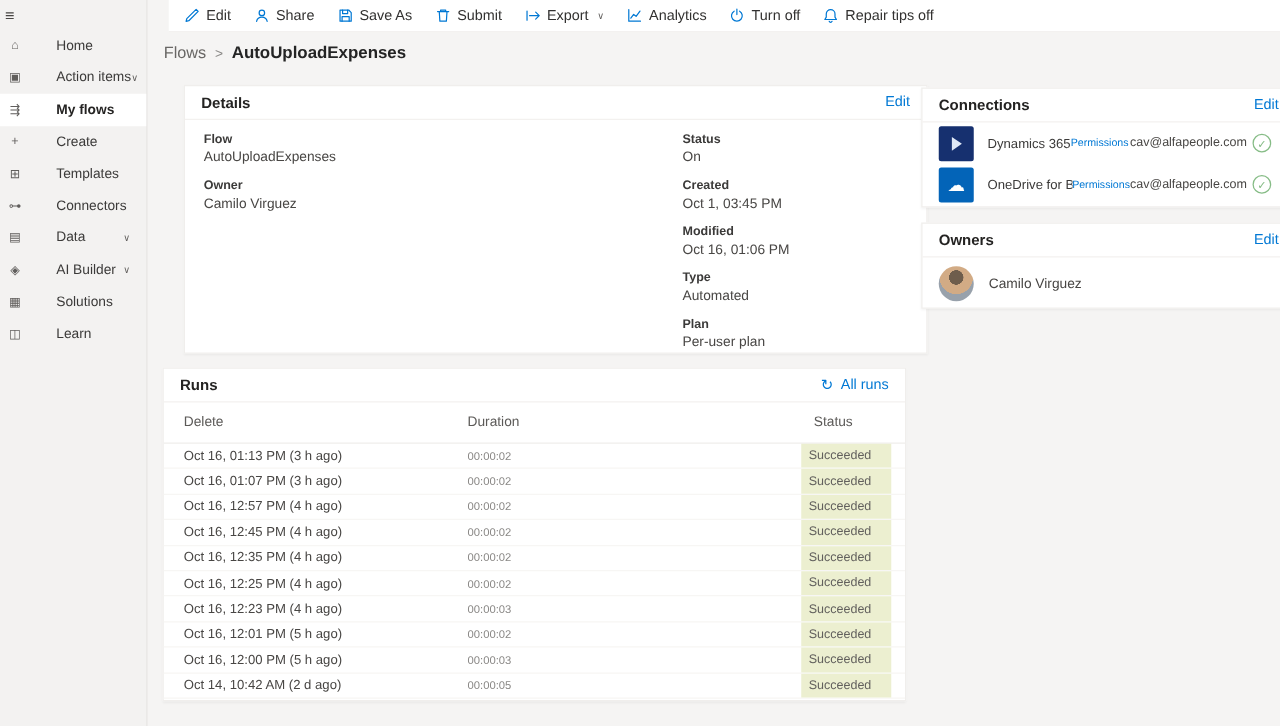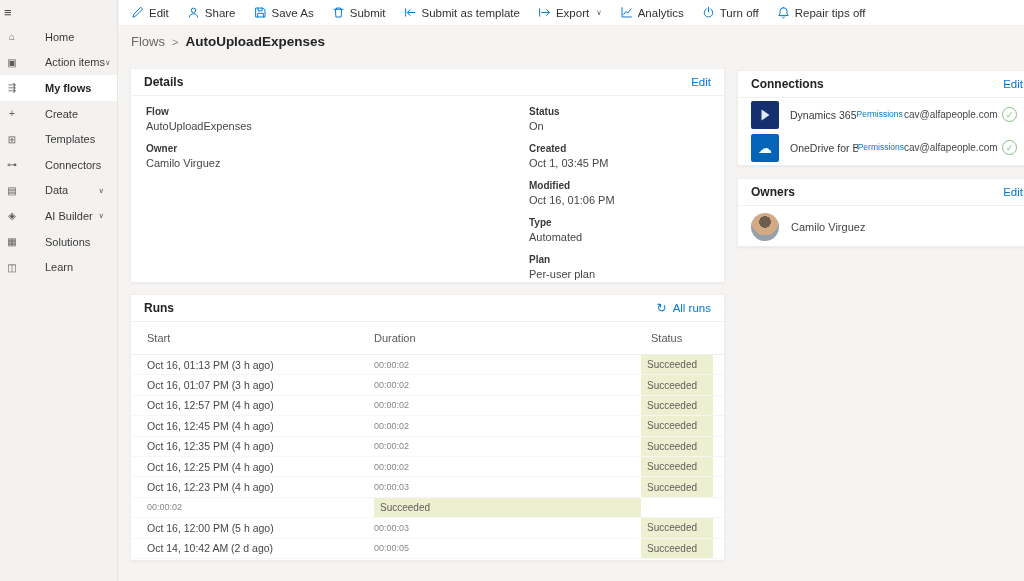--- a/index.html
+++ b/index.html
@@ -15,21 +15,21 @@
   .hamburger .glyph { font-size:13px; color:#484644; }
   .nav-item { display:flex; align-items:center; height:25.6px; padding-left:5px; cursor:pointer; }
   .nav-item.selected { background:#fff; }
   .nav-item.selected .nav-label { font-weight:bold; color:#252423; }
   .nav-icon { width:14px; text-align:center; font-size:10px; color:#605e5c; flex:0 0 14px; }
   .nav-label { margin-left:26px; font-size:11px; color:#3b3a39; white-space:nowrap; }
   .nav-chevron { margin-left:auto; padding-right:13px; font-size:7.5px; color:#605e5c; }
 
   
   .main { position:absolute; left:119px; top:0; right:0; height:576px;
-    background:#f5f4f3; overflow:hidden; }
+    background:#f5f4f3; overflow:hidden;padding-left:16px; }
 
   .toolbar { height:26px; background:#fff; border-bottom:1px solid #efedeb;
     display:flex; align-items:center; padding-left:3px; }
   .tb-btn { display:flex; align-items:center; gap:5px; padding:0 9px; height:100%;
     font-size:11.5px; color:#323130; background:none; border:none; cursor:pointer;
     font-family:inherit; white-space:nowrap; }
   .tb-icon { width:13px; height:13px; stroke:var(--accent,#0078d4); fill:none;
     stroke-width:1.2; stroke-linecap:round; stroke-linejoin:round; flex:0 0 13px; }
   .tb-chevron { font-size:7.5px; color:#605e5c; margin-left:2px; }
 
@@ -40,21 +40,21 @@
   .breadcrumb .current { font-weight:bold; color:#242424; font-size:13.5px; }
 
   
   .card { position:absolute; background:#fff; border:1px solid #f0eeec;
     box-shadow:0 1px 2px rgba(0,0,0,.05); }
   .card-head { display:flex; justify-content:space-between; align-items:center;
     height:27px; padding:0 13px; border-bottom:1px solid #f3f1ef; }
   .card-title { font-size:12px; font-weight:bold; color:#242322; }
   .edit-link { font-size:11.5px; color:var(--accent,#0078d4); cursor:pointer; text-decoration:none; }
 
-  .details-card { left:11px; top:68px; width:595px; height:215px; }
+  .details-card { left:28px; top:68px; width:595px; height:215px; }
   .details-body { display:flex; padding:10px 0 0 15px; }
   .details-col-left { width:383px; }
   .field { margin-bottom:11px; }
   .field-label { font-size:10px; font-weight:bold; color:#3b3a39; margin-bottom:3px; }
   .field-value { font-size:11px; color:#484644; }
 
   .runs-card { left:11px; top:294px; width:595px; height:267px; }
   .runs-tools { display:flex; align-items:center; gap:6px; }
   .refresh-icon { color:var(--accent,#0078d4); font-size:12px; cursor:pointer; }
   .all-runs-link { font-size:11.5px; color:var(--accent,#0078d4); cursor:pointer; text-decoration:none; }
@@ -170,26 +170,20 @@
         <span>Save As</span>
       </button>
       <button class="tb-btn">
         <svg class="tb-icon" viewBox="0 0 16 16">
             <path d="M2.5 4h11M5.5 4V2.5h5V4M4.2 4l.6 9.5h6.4l.6-9.5"></path>
           </svg>
         <span>Submit</span>
       </button>
       <button class="tb-btn">
         <svg class="tb-icon" viewBox="0 0 16 16">
-            <path d="M13.5 8H4.5M7.5 4.5L4 8l3.5 3.5M2 3.5v9"></path>
-          </svg>
-        <span>Submit as template</span>
-      </button>
-      <button class="tb-btn">
-        <svg class="tb-icon" viewBox="0 0 16 16">
             <path d="M2 3.5v9M4.5 8h9M10.5 4.5L14 8l-3.5 3.5"></path>
           </svg>
         <span>Export</span>
         <span class="tb-chevron">∨</span>
       </button>
       <button class="tb-btn">
         <svg class="tb-icon" viewBox="0 0 16 16">
             <path d="M2.5 2v11.5H14"></path>
             <path d="M4.5 10.5l2.8-3.7 2.4 1.9 3.8-5.2"></path>
           </svg>
@@ -260,21 +254,21 @@
 
     <section class="card runs-card">
       <div class="card-head">
         <span class="card-title">Runs</span>
         <span class="runs-tools">
           <span class="refresh-icon">↻</span>
           <a class="all-runs-link">All runs</a>
         </span>
       </div>
       <div class="runs-table-head">
-        <span class="col-start">Start</span>
+        <span class="col-start">Delete</span>
         <span class="col-duration">Duration</span>
         <span class="col-status">Status</span>
       </div>
       <div>
   <div class="run-row">
     <span class="run-start">Oct 16, 01:13 PM (3 h ago)</span>
     <span class="run-duration">00:00:02</span>
     <span class="run-status">Succeeded</span>
   </div>
 
@@ -308,20 +302,21 @@
     <span class="run-status">Succeeded</span>
   </div>
 
   <div class="run-row">
     <span class="run-start">Oct 16, 12:23 PM (4 h ago)</span>
     <span class="run-duration">00:00:03</span>
     <span class="run-status">Succeeded</span>
   </div>
 
   <div class="run-row">
+    <span class="run-start">Oct 16, 12:01 PM (5 h ago)</span>
     <span class="run-duration">00:00:02</span>
     <span class="run-status">Succeeded</span>
   </div>
 
   <div class="run-row">
     <span class="run-start">Oct 16, 12:00 PM (5 h ago)</span>
     <span class="run-duration">00:00:03</span>
     <span class="run-status">Succeeded</span>
   </div>
 

